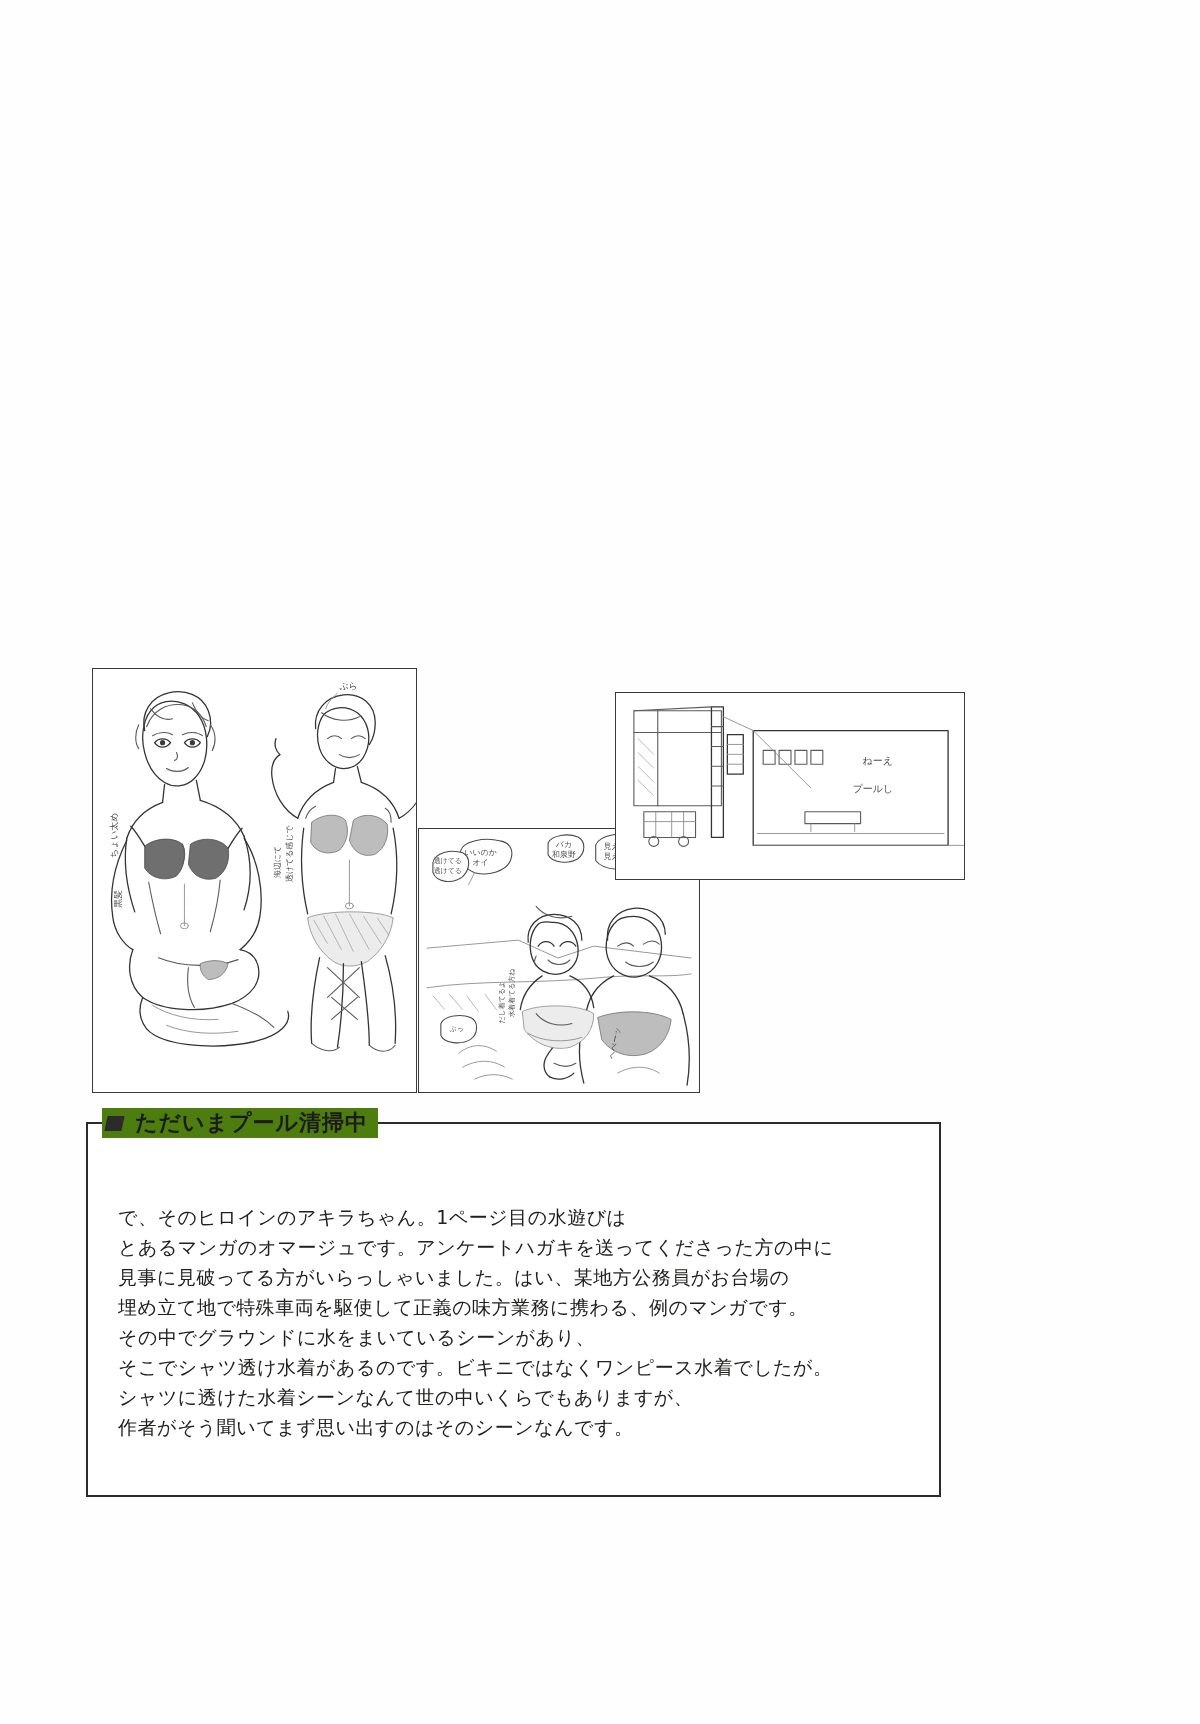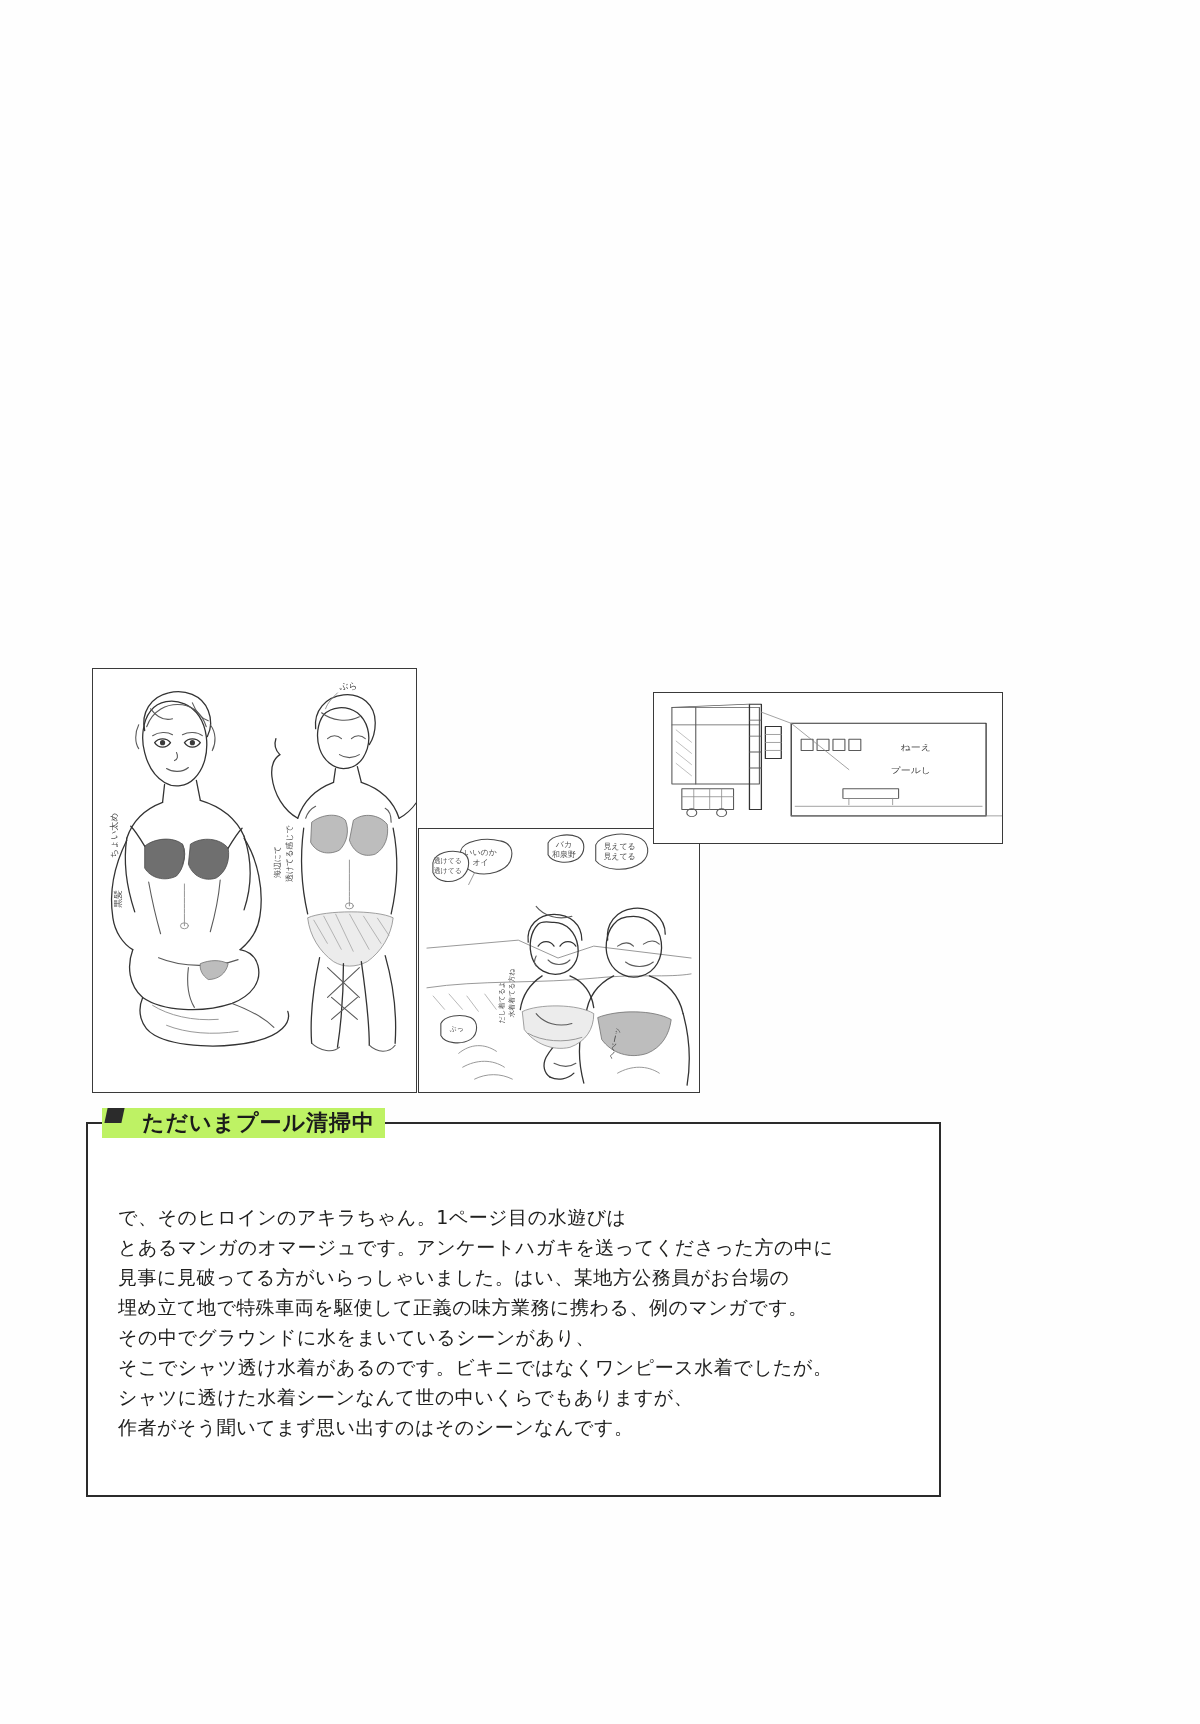--- a/index.html
+++ b/index.html
@@ -37,24 +37,24 @@
     width: 325px;
     height: 425px;
   }
   #panel-comic {
     left: 418px;
     top: 828px;
     width: 282px;
     height: 265px;
   }
   #panel-background {
-    left: 653px;
+    left: 615px;
     top: 692px;
     width: 350px;
-    height: 152px;
+    height: 188px;
   }
 
   .panel svg {
     display: block;
     width: 100%;
     height: 100%;
   }
 
   .sk {
     fill: none;
@@ -118,23 +118,23 @@
     border: 2px solid #2b2b2b;
     box-sizing: border-box;
     background: #ffffff;
   }
 
   #comment-heading {
     position: absolute;
     left: 102px;
     top: 1108px;
     display: flex;
-    align-items: flex-start;
-    gap: 19px;
-    background: #bef264;
+    align-items: center;
+    gap: 12px;
+    background: #4d7c0f;
     padding: 0 10px 0 4px;
     height: 30px;
   }
   #comment-heading .sq {
     width: 17px;
     height: 15px;
     background: #2b2b2b;
     transform: skewX(-12deg);
     display: inline-block;
   }

